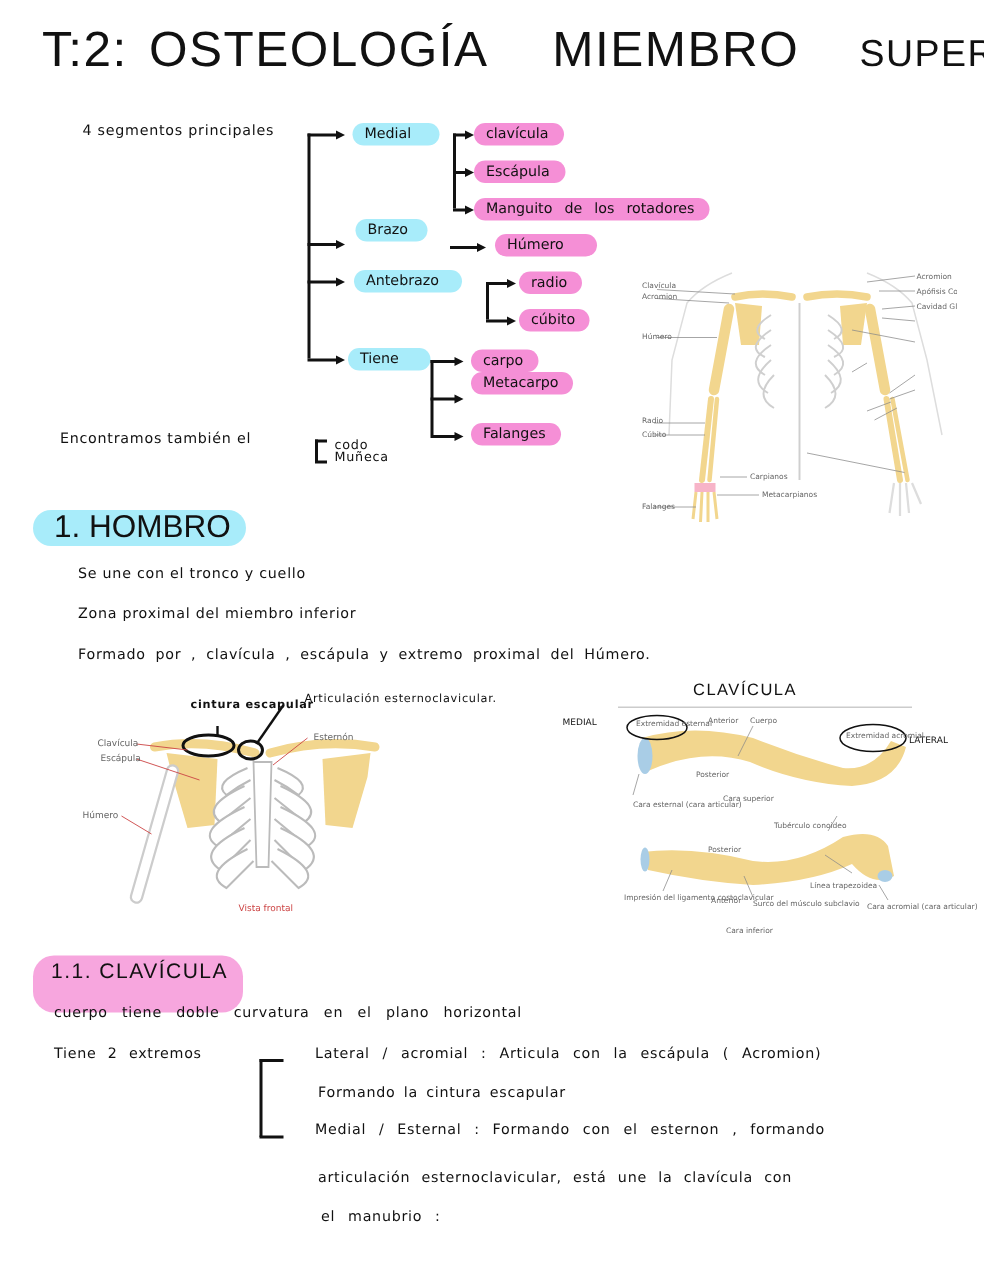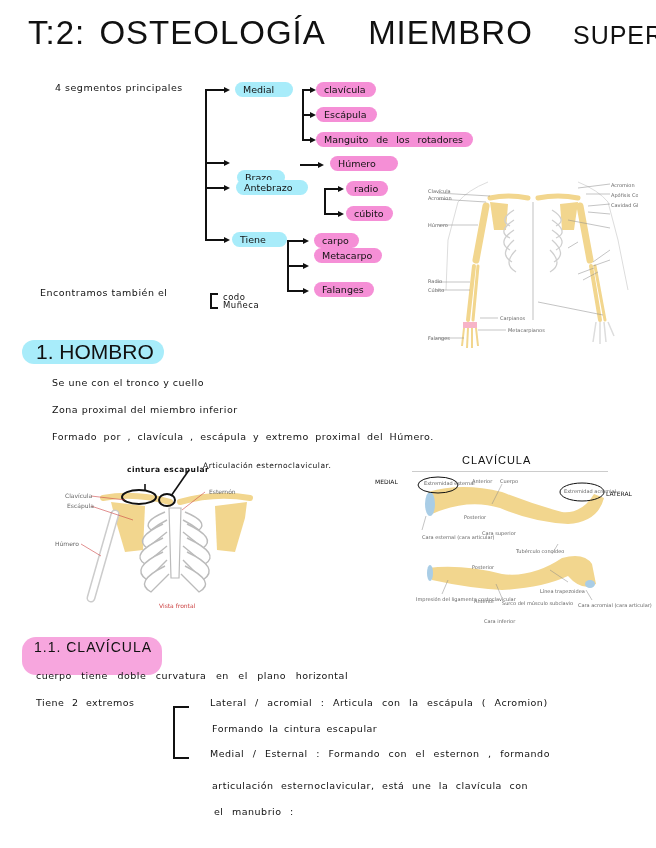--- a/index.html
+++ b/index.html
@@ -39,21 +39,21 @@
 <div class="line" style="left:205px; top:89px; width:22px; height:1.5px;"></div>
 <div class="arrow" style="left:224px; top:87px;"></div>
 <div class="line" style="left:205px; top:162px; width:22px; height:1.5px;"></div>
 <div class="arrow" style="left:224px; top:160px;"></div>
 <div class="line" style="left:205px; top:187px; width:22px; height:1.5px;"></div>
 <div class="arrow" style="left:224px; top:185px;"></div>
 <div class="line" style="left:205px; top:239px; width:22px; height:1.5px;"></div>
 <div class="arrow" style="left:224px; top:237px;"></div>
 
 <div class="pill blue" style="left:235px; top:82px; width:58px;">Medial</div>
-<div class="pill blue" style="left:237px; top:170px; width:48px;">Brazo</div>
+<div class="pill blue" style="left:237px; top:146px; width:48px;">Brazo</div>
 <div class="pill blue" style="left:236px; top:180px; width:72px;">Antebrazo</div>
 <div class="pill blue" style="left:232px; top:232px; width:55px;">Tiene</div>
 
 <div class="line" style="left:302px; top:89px; width:1.5px; height:50px;"></div>
 <div class="line" style="left:302px; top:89px; width:10px; height:1.5px;"></div>
 <div class="arrow" style="left:310px; top:87px;"></div>
 <div class="line" style="left:302px; top:114px; width:10px; height:1.5px;"></div>
 <div class="arrow" style="left:310px; top:112px;"></div>
 <div class="line" style="left:302px; top:139px; width:10px; height:1.5px;"></div>
 <div class="arrow" style="left:310px; top:137px;"></div>

